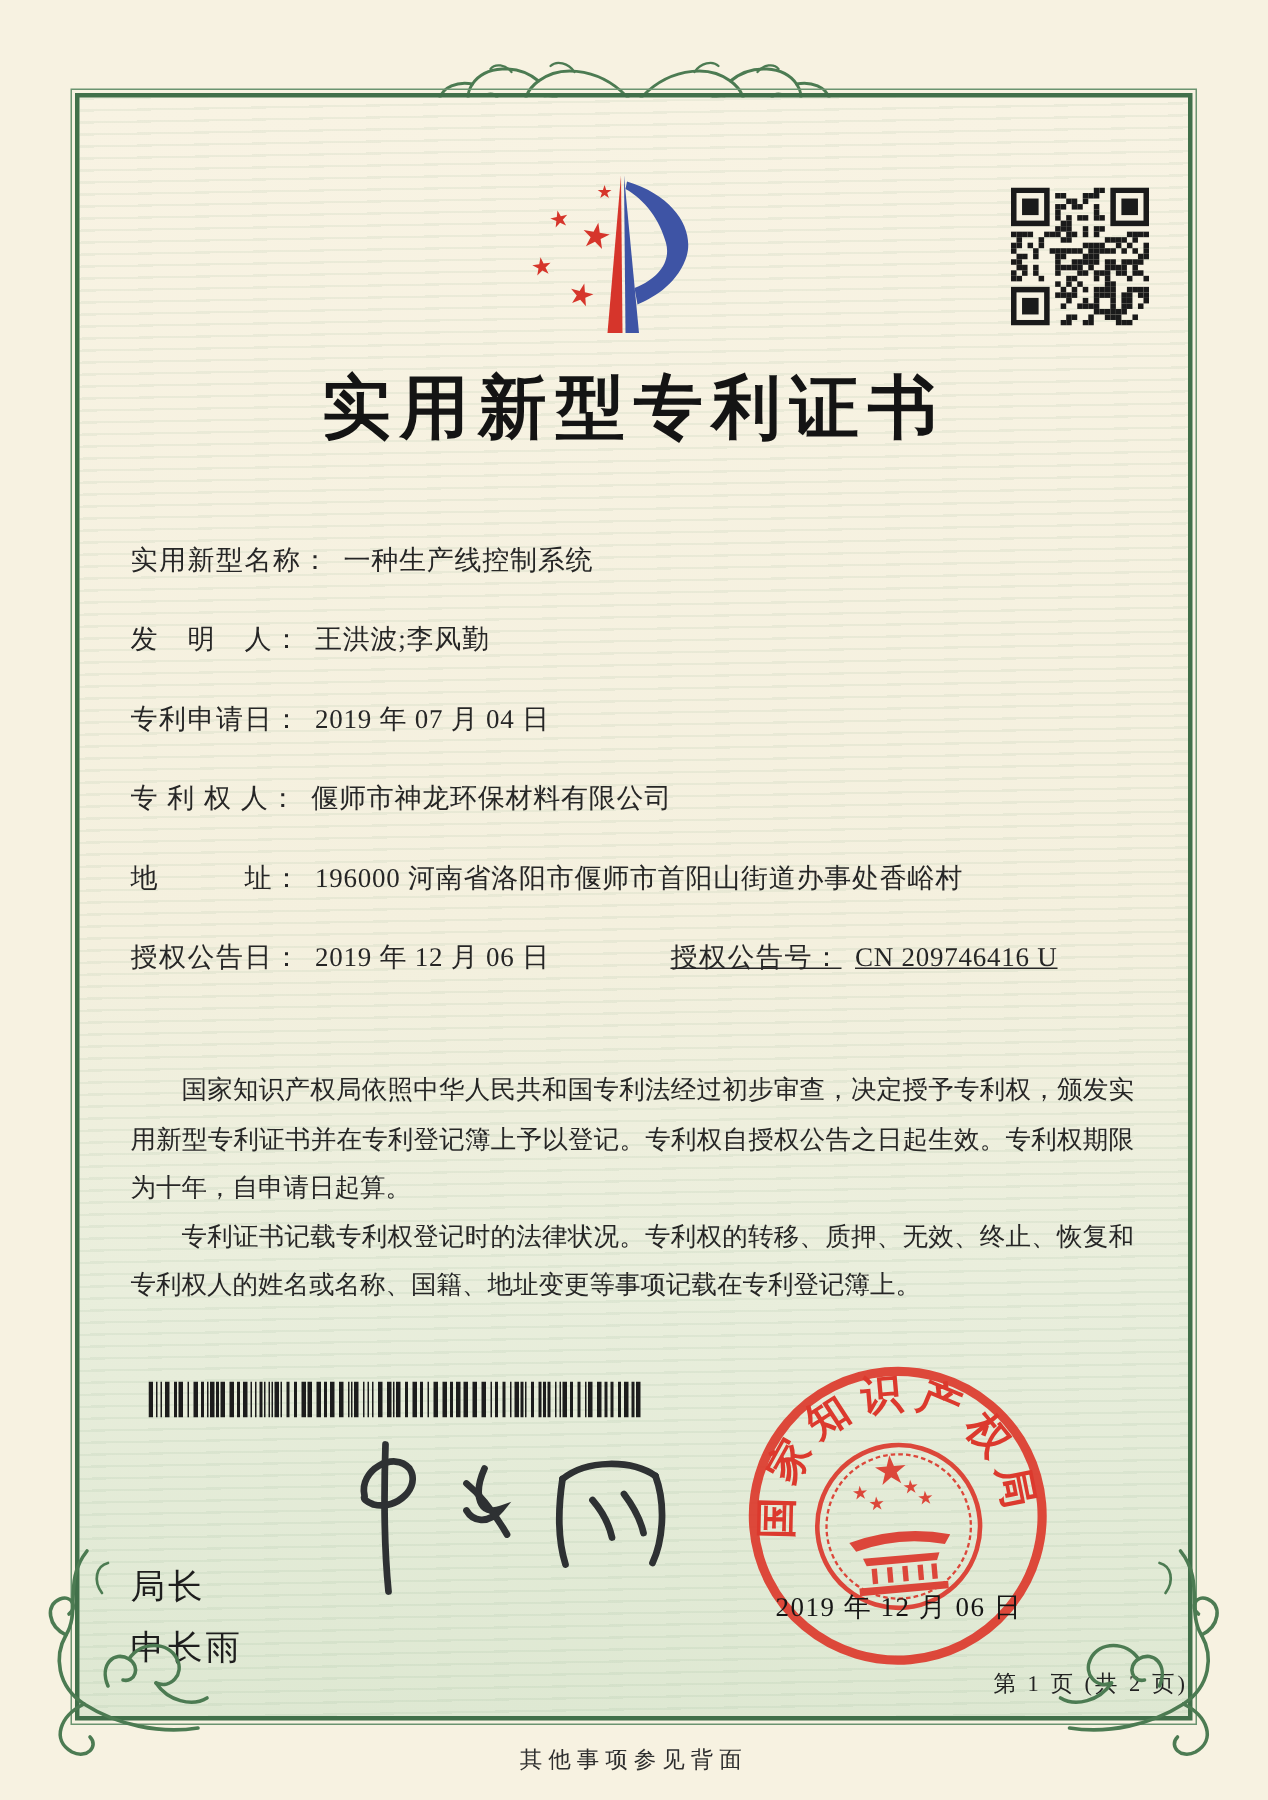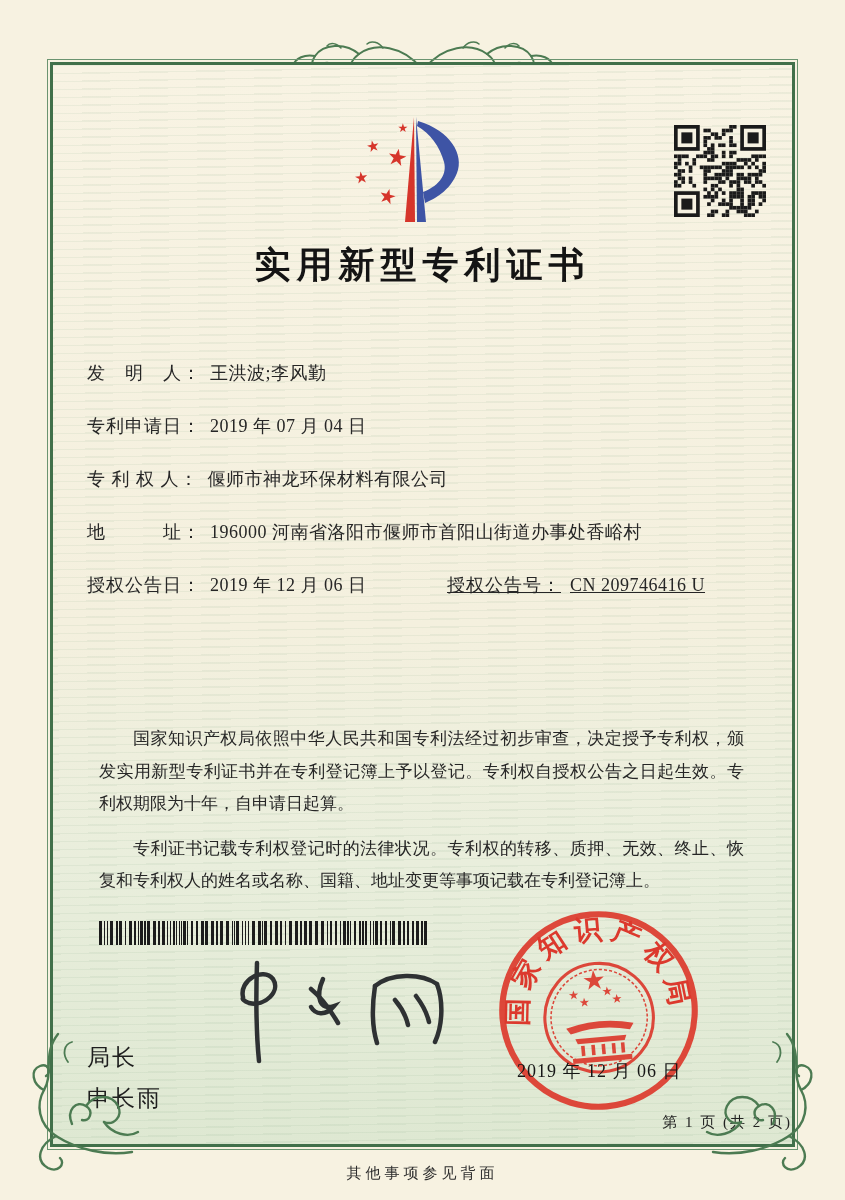--- a/index.html
+++ b/index.html
@@ -15,29 +15,29 @@
     outline:1px solid #6b9470;
     outline-offset:2px;
     background:
       repeating-linear-gradient(179deg, rgba(122,162,126,0.10) 0 1.5px, rgba(255,255,255,0) 1.5px 8px),
       linear-gradient(180deg,#f8f3e3 0%,#f4f0de 52%,#e9eedc 74%,#dee8d2 100%);
   }
   .cert-no{position:absolute;left:34px;top:55px;font-size:17px;letter-spacing:3px;color:#2b2b2b;white-space:nowrap;}
   .logo{position:absolute;left:50%;top:40px;transform:translateX(-50%);}
   .qr{position:absolute;right:26px;top:60px;}
   .title{position:absolute;left:0;right:0;top:176px;text-align:center;
-    font-size:36px;font-weight:700;letter-spacing:6px;color:#141414;white-space:nowrap;}
+    font-size:46px;font-weight:700;letter-spacing:6px;color:#141414;white-space:nowrap;}
   .fields{position:absolute;left:34px;top:296px;right:30px;font-size:18px;color:#262626;}
   .frow{height:23px;margin-bottom:30px;position:relative;white-space:nowrap;}
   .frow .lbl{white-space:pre;letter-spacing:1px;}
   .frow .val{margin-left:9px;letter-spacing:0.5px;}
   .grant-no{position:absolute;left:360px;top:0;text-decoration:underline;}
   .paras{position:absolute;left:34px;right:36px;top:646px;font-size:17px;line-height:32.5px;
     text-align:justify;color:#262626;}
-  .paras p{margin:12px;text-indent:2em;}
+  .paras p{margin:0;text-indent:2em;}
   .barcode{position:absolute;left:46px;top:856px;}
   .signer{position:absolute;left:34px;top:972px;font-size:23px;line-height:41px;letter-spacing:2px;color:#1e1e1e;}
   .signature{position:absolute;left:170px;top:888px;}
   .seal{position:absolute;left:438px;top:838px;transform:rotate(-5deg);}
   .seal-date{position:absolute;left:464px;top:994px;font-size:18px;letter-spacing:1px;color:#161616;white-space:nowrap;}
   .page-num{position:absolute;left:0;right:0;top:1048px;text-align:right;font-size:15px;letter-spacing:2px;color:#222;}
   .back-note{position:absolute;left:0;right:0;top:1164px;text-align:center;font-size:15px;letter-spacing:4px;color:#2e2e2e;}
   .ornament-top{position:absolute;left:50%;top:34px;transform:translateX(-50%);}
   .flourish-bl{position:absolute;left:28px;top:1032px;}
   .flourish-br{position:absolute;right:28px;top:1032px;transform:scaleX(-1);}
@@ -290,20 +290,23 @@
       <rect x="73.60000000000001" y="7.36" width="11.040000000000001" height="11.040000000000001" fill="#1a1a1a"></rect>
       <rect x="0" y="66.24000000000001" width="25.76" height="25.76" fill="#1a1a1a"></rect>
       <rect x="3.68" y="69.92" width="18.400000000000002" height="18.400000000000002" fill="#f6f1e1"></rect>
       <rect x="7.36" y="73.60000000000001" width="11.040000000000001" height="11.040000000000001" fill="#1a1a1a"></rect>
     </svg>
 
   <div class="title">实用新型专利证书</div>
 
   <div class="fields">
     <div class="frow">
+      <span class="lbl">实用新型名称：</span><span class="val">一种生产线控制系统</span>
+    </div>
+    <div class="frow">
       <span class="lbl">发　明　人：</span><span class="val">王洪波;李风勤</span>
     </div>
     <div class="frow">
       <span class="lbl">专利申请日：</span><span class="val">2019 年 07 月 04 日</span>
     </div>
     <div class="frow">
       <span class="lbl">专 利 权 人：</span><span class="val">偃师市神龙环保材料有限公司</span>
     </div>
     <div class="frow">
       <span class="lbl">地　　　址：</span><span class="val">196000  河南省洛阳市偃师市首阳山街道办事处香峪村</span>

